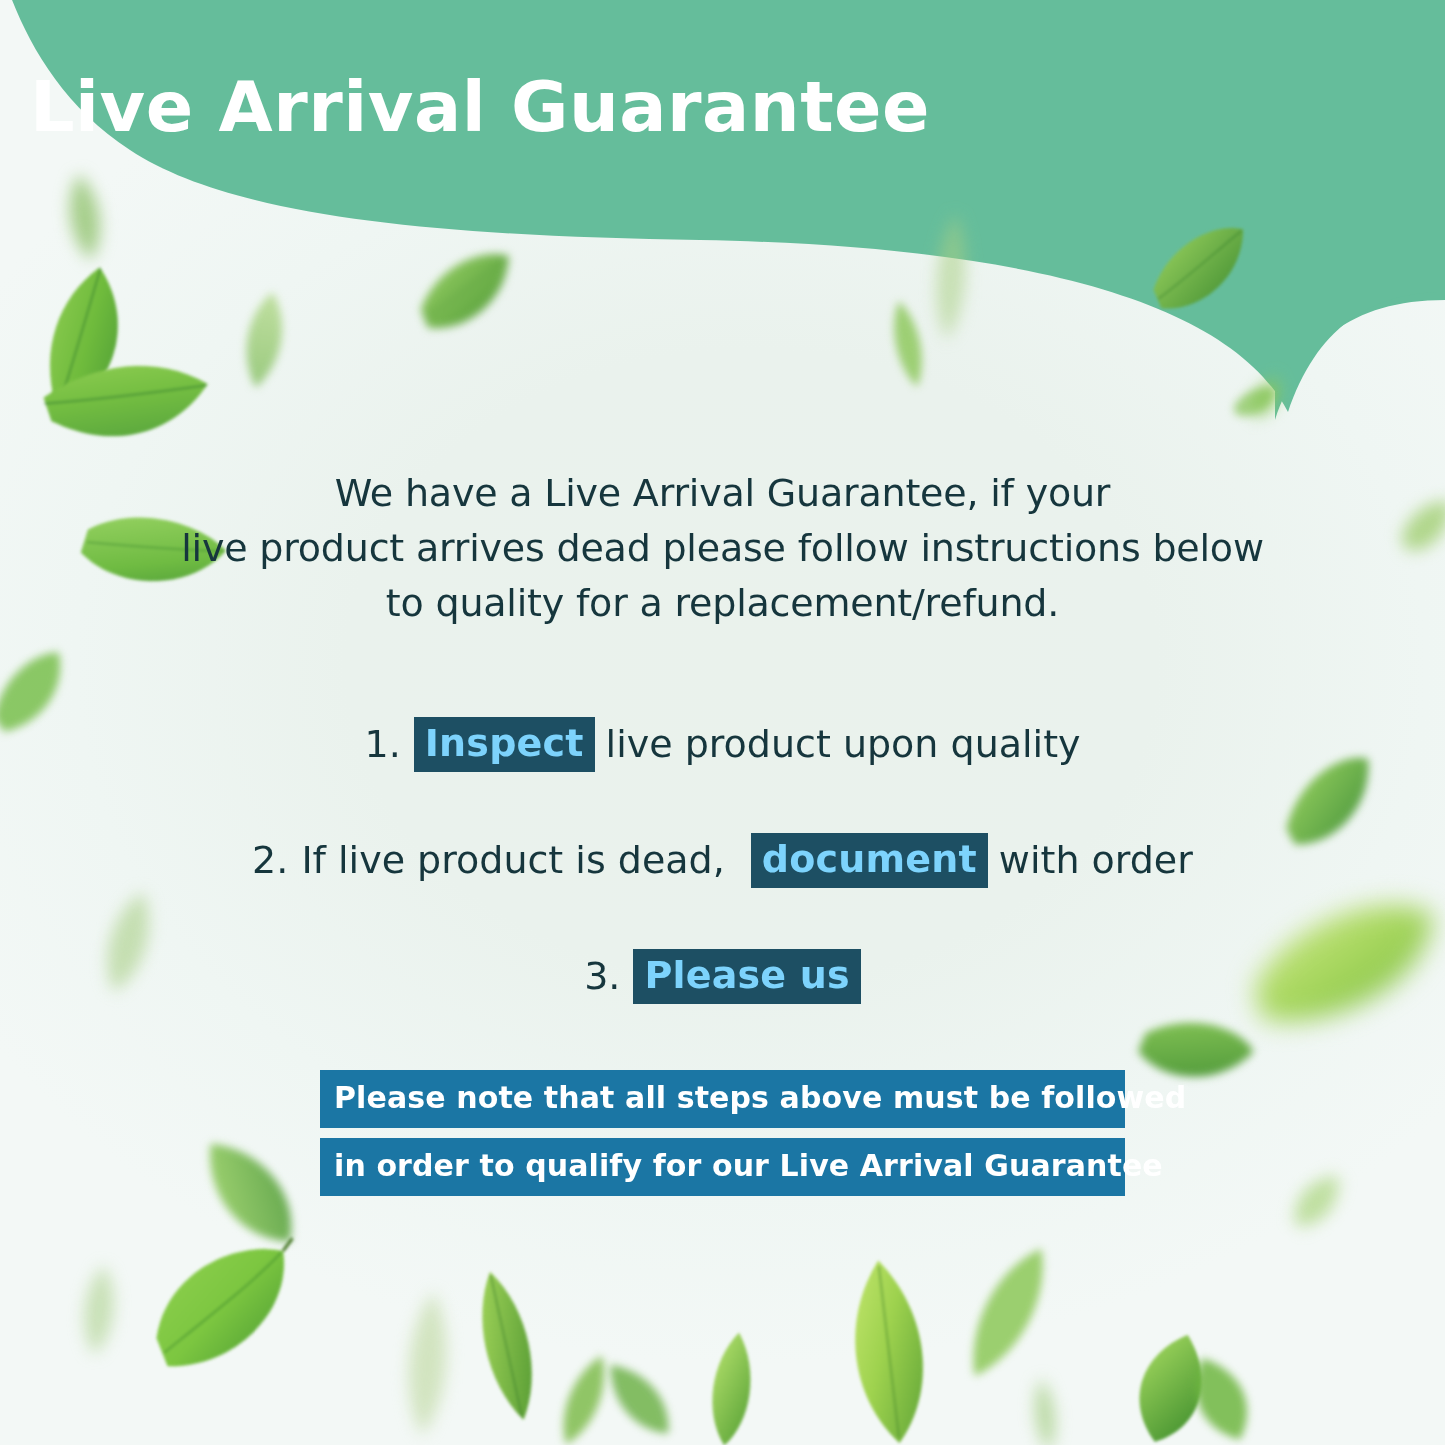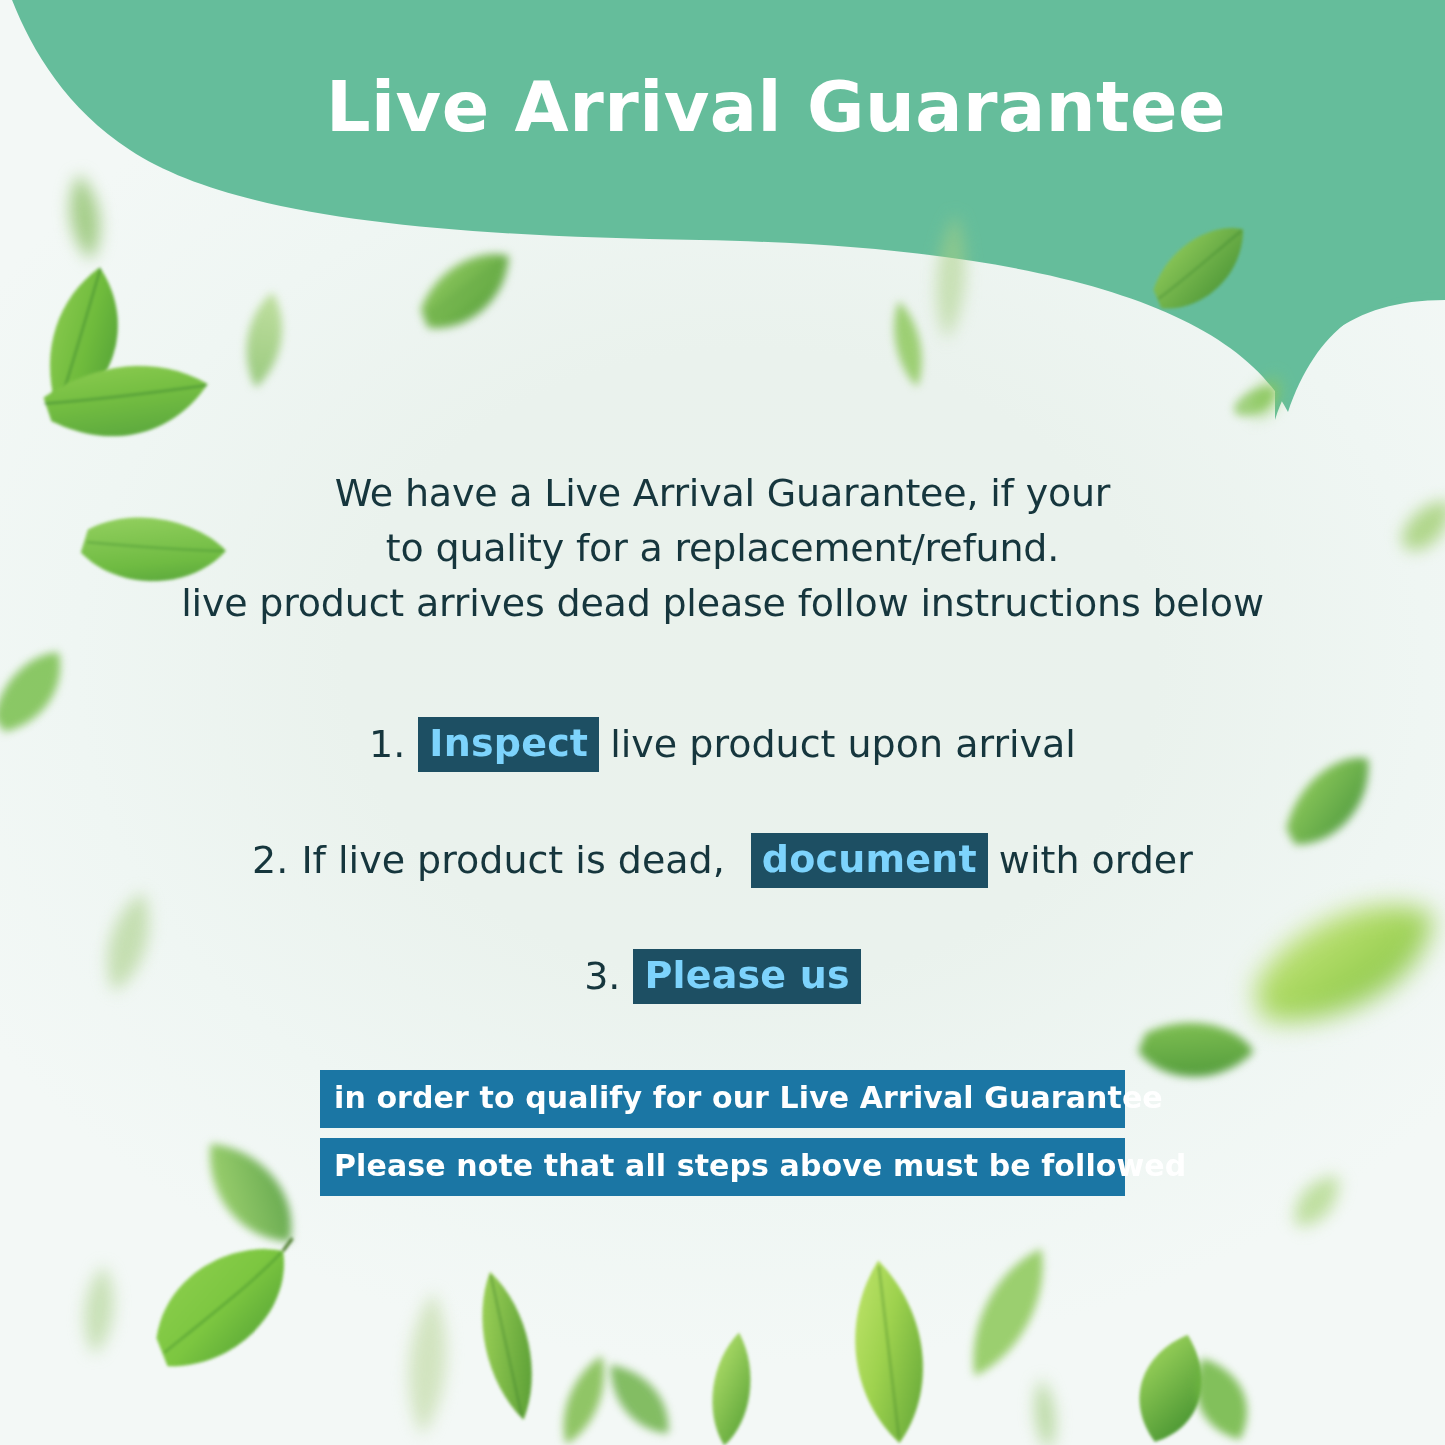--- a/index.html
+++ b/index.html
@@ -34,28 +34,28 @@
     z-index: 2;
     pointer-events: none;
   }
 
   .header-title {
     position: absolute;
     z-index: 6;
     left: 0;
     top: 72px;
     width: 1226px;
-    text-align: right;
+    text-align: left;
     color: #ffffff;
     font-family: "DejaVu Sans", sans-serif;
     font-weight: bold;
     font-size: 70px;
     letter-spacing: 0.5px;
     line-height: 1;
-    padding-left: 22px;
+    padding-left: 30px;
   }
 
   
   .content {
     position: absolute;
     z-index: 5;
     left: 0;
     top: 0;
     width: 1445px;
     height: 1445px;
@@ -398,46 +398,46 @@
   <svg class="leaf blur3" style="left:1290px; top:1166px; width:54px; height:70px; transform:rotate(40deg);" viewBox="0 0 54 70">
     <path d="M27 2 C48 22 48 52 27 68 C6 52 6 22 27 2 Z" fill="#9ccf67" opacity="0.6"></path>
   </svg>
 
   <div class="header-title">Live Arrival Guarantee</div>
 
   <div class="content">
 
     <div class="intro">
       <span class="line">We have a Live Arrival Guarantee, if your</span>
+      <span class="line">live product arrives dead please follow instructions below</span>
       <span class="line">to quality for a replacement/refund.</span>
-      <span class="line">live product arrives dead please follow instructions below</span>
     </div>
 
     <div class="steps">
 
       <div class="step">
         <span class="num">1.</span>
         <span class="hl">Inspect</span>
-        <span class="after">live product upon arrival</span>
+        <span class="after">live product upon quality</span>
       </div>
 
       <div class="step">
         <span class="num">2.</span>
         <span class="before">If live product is dead,</span>
         <span class="hl">document</span>
         <span class="after">with order</span>
       </div>
 
       <div class="step">
         <span class="num">3.</span>
         <span class="hl">Please us</span>
       </div>
 
     </div>
 
     <div class="notes">
+      <div class="note-box">Please note that all steps above must be followed</div>
       <div class="note-box">in order to qualify for our Live Arrival Guarantee</div>
-      <div class="note-box">Please note that all steps above must be followed</div>
     </div>
 
   </div>
 
 </div>
 
 </body></html>

